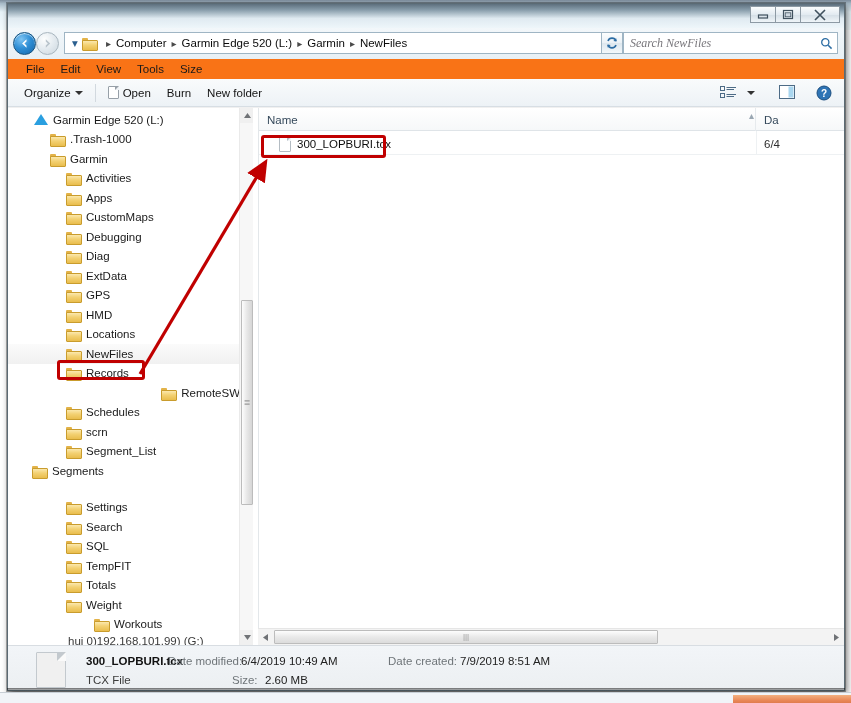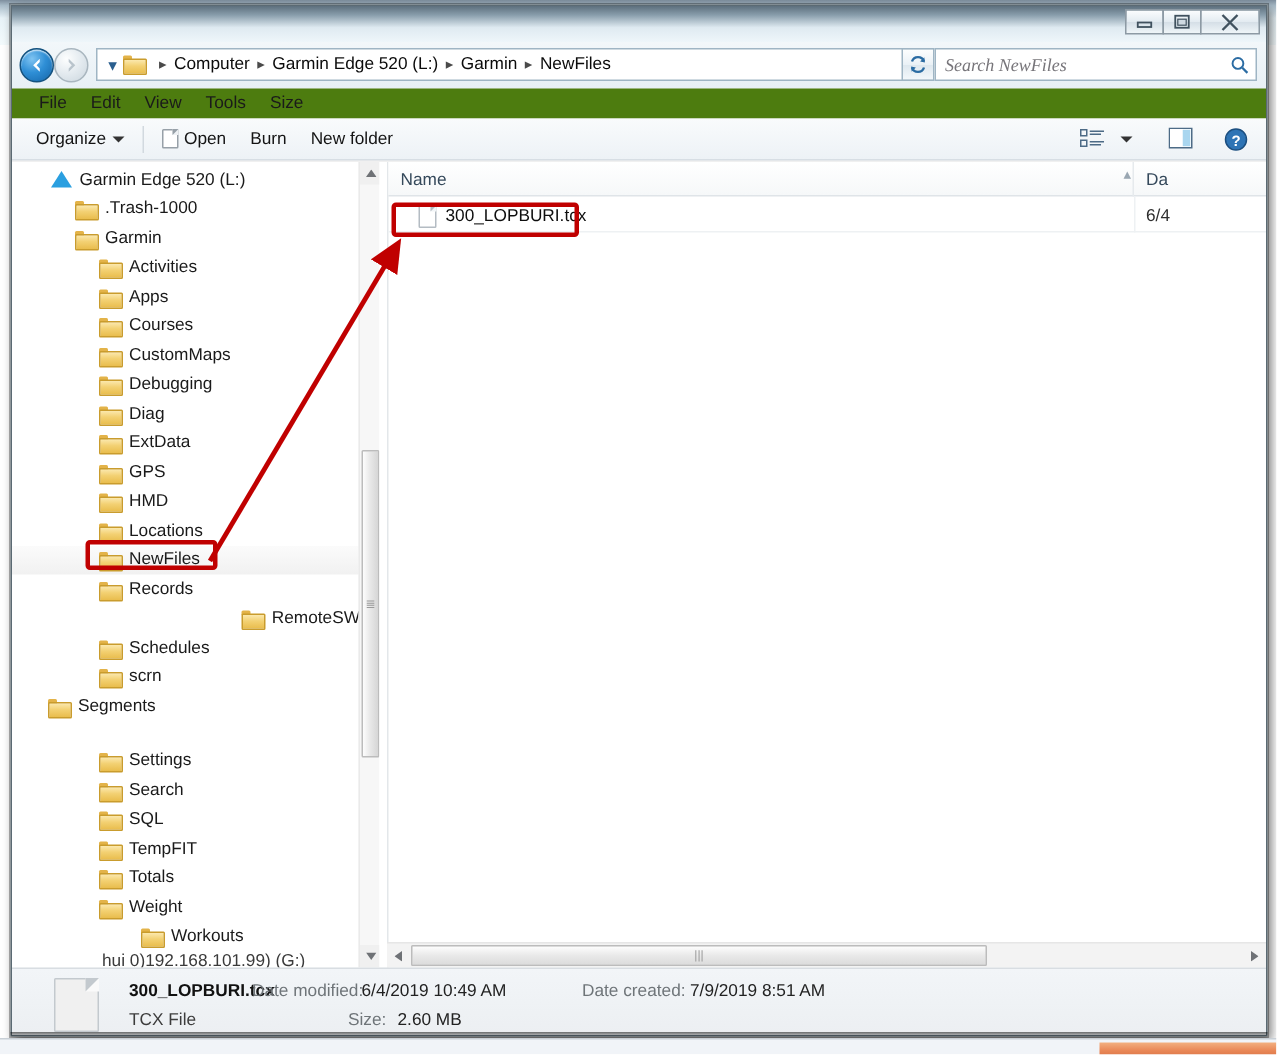--- a/index.html
+++ b/index.html
@@ -152,21 +152,21 @@
   .searchbox .ph {
     flex: 1; padding-left: 6px; color: #77757a; font-style: italic;
     font-family: "Liberation Serif", serif; font-size: 12px;
     white-space: nowrap; overflow: hidden;
   }
   .searchbox .mag { width: 22px; display:flex; align-items:center; justify-content:center; }
 
   
   .menubar {
     position: absolute; left: 0; top: 55px; width: 836px; height: 20px;
-    background: #4d7c0f;
+    background: #f97316;
     display: flex; align-items: center;
     padding-left: 10px;
     font-size: 11.5px; color: #1a1a1a;
   }
   .menubar .mi { padding: 2px 8px; cursor: default; }
 
   
   .cmdbar {
     position: absolute; left: 0; top: 75px; width: 836px; height: 28px;
     background: linear-gradient(180deg,#f9fbfc 0%,#edf2f6 100%);
@@ -537,24 +537,20 @@
           <div class="tnode" style="padding-left:58px;">
             <span class="folder-ico"></span>
             <span class="lbl">Activities</span>
           </div>
           <div class="tnode" style="padding-left:58px;">
             <span class="folder-ico"></span>
             <span class="lbl">Apps</span>
           </div>
           <div class="tnode" style="padding-left:58px;">
             <span class="folder-ico"></span>
-            <span class="lbl">Courses</span>
-          </div>
-          <div class="tnode" style="padding-left:58px;">
-            <span class="folder-ico"></span>
             <span class="lbl">CustomMaps</span>
           </div>
           <div class="tnode" style="padding-left:58px;text-align:right;">
             <span class="folder-ico"></span>
             <span class="lbl">Debugging</span>
           </div>
           <div class="tnode" style="padding-left:58px;">
             <span class="folder-ico"></span>
             <span class="lbl">Diag</span>
           </div>
@@ -586,20 +582,24 @@
             <span class="folder-ico"></span>
             <span class="lbl">RemoteSW</span>
           </div>
           <div class="tnode" style="padding-left:58px;">
             <span class="folder-ico"></span>
             <span class="lbl">Schedules</span>
           </div>
           <div class="tnode" style="padding-left:58px;">
             <span class="folder-ico"></span>
             <span class="lbl">scrn</span>
+          </div>
+          <div class="tnode" style="padding-left:58px;">
+            <span class="folder-ico"></span>
+            <span class="lbl">Segment_List</span>
           </div>
           <div class="tnode" style="padding-left:24px;">
             <span class="folder-ico"></span>
             <span class="lbl">Segments</span>
           </div>
           <div class="tnode" style="padding-left:58px;margin-top:17px;">
             <span class="folder-ico"></span>
             <span class="lbl">Settings</span>
           </div>
           <div class="tnode" style="padding-left:58px;">

